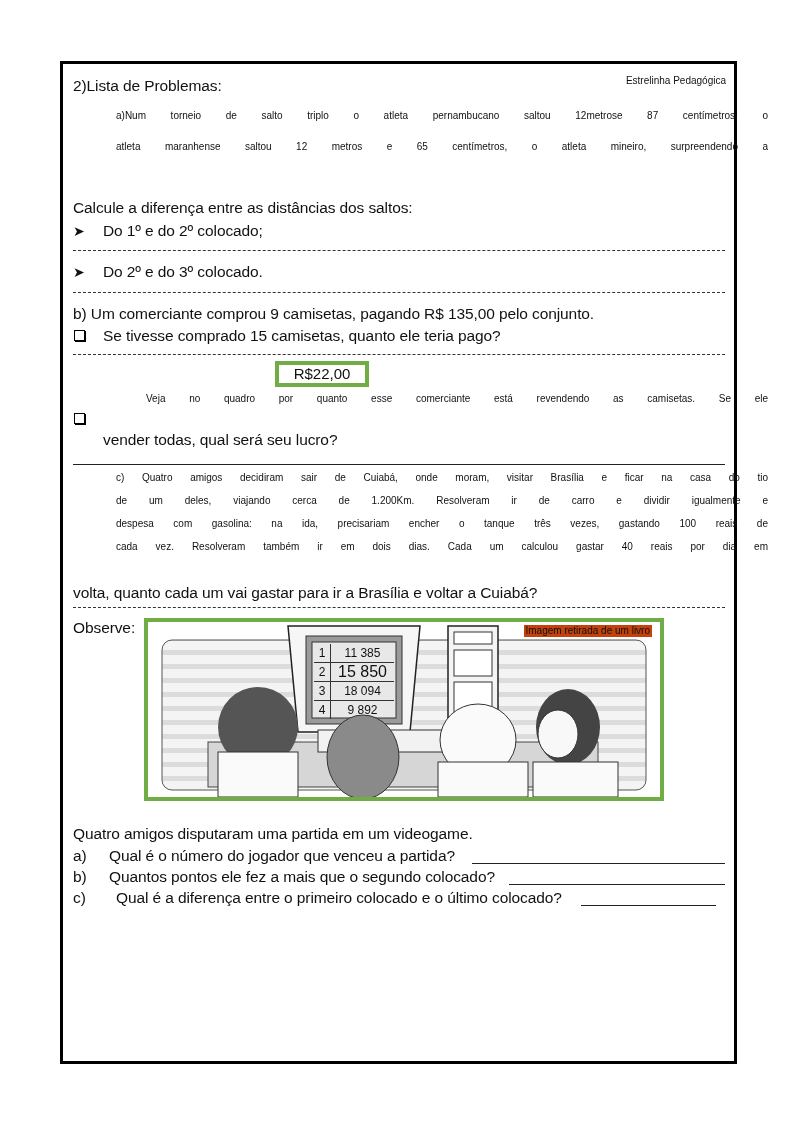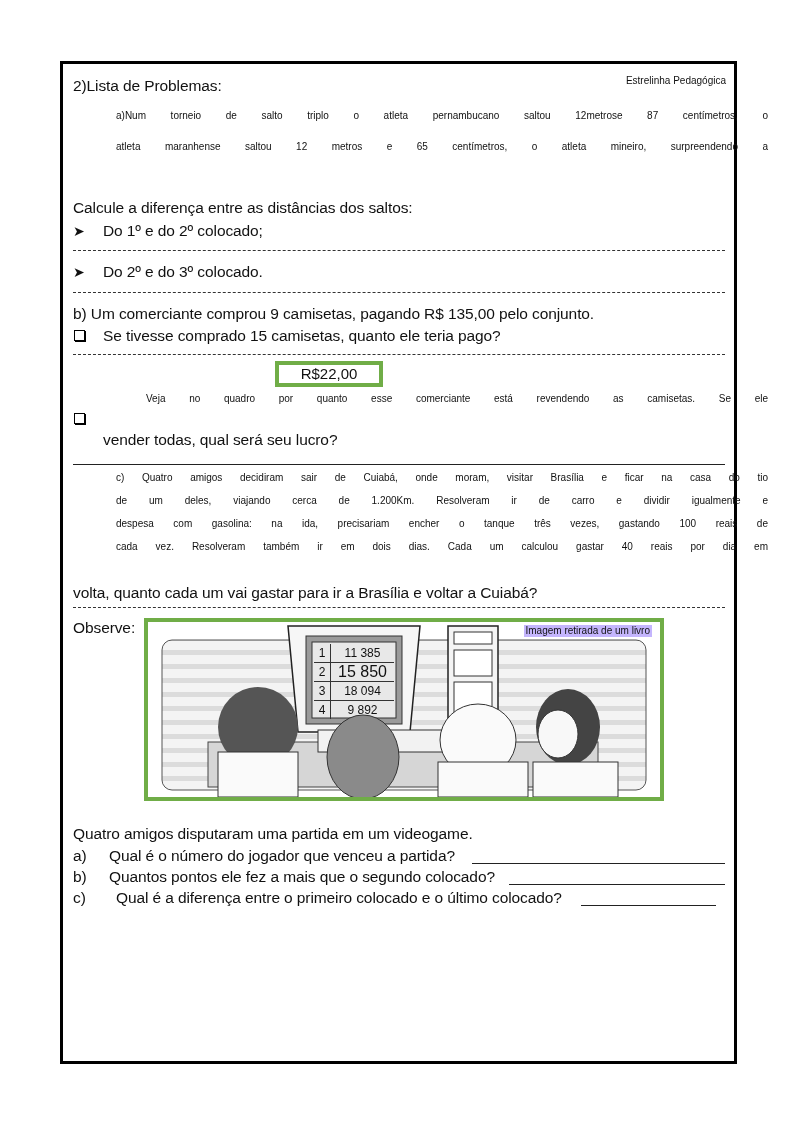--- a/index.html
+++ b/index.html
@@ -7,21 +7,21 @@
          font-family:"Liberation Sans", sans-serif; color:#111; }
   .page { position:absolute; left:60px; top:61px; width:671px; height:997px;
           border:3px solid #000; box-sizing:content-box; }
   .t { position:absolute; font-size:15.5px; line-height:20px; white-space:nowrap; letter-spacing:-0.1px; }
   .just { position:absolute; left:10px; width:652px; font-size:10px; line-height:20px;
           text-align:justify; text-align-last:justify;margin-left:43px; }
   .small { position:absolute; font-size:10px; line-height:12px; white-space:nowrap; }
   .dash { position:absolute; left:10px; width:652px; height:0; border-top:1px dashed #333; }
   .uline { position:absolute; left:10px; width:652px; height:0; border-top:1px solid #222; }
   .bullet { position:absolute; font-size:14px; line-height:20px; }
-  .answer-box { position:absolute; left:212px; top:297px; width:108px; height:26px;
+  .answer-box { position:absolute; left:212px; top:297px; width:94px; height:26px;
                 border:4px solid #70ad47; background:#fff; box-sizing:border-box;
                 text-align:center; font-size:15px; line-height:18px; }
   .figure { position:absolute; left:81px; top:554px; width:520px; height:183px;
             border:4px solid #70ad47; background:#fff; box-sizing:border-box; overflow:hidden; }
   .qline { position:absolute; height:0; border-top:1px solid #222; }
   .sq { display:inline-block; width:9px; height:9px; border:1.5px solid #000; box-shadow:1px 1px 0 #000; }
 </style>
 </head>
 <body>
 
@@ -107,21 +107,21 @@
       </div>
       <div style="display:flex;height:18px;border-bottom:1px solid #333;">
         <span style="width:16px;border-right:1px solid #333;text-align:center;font-size:12px;line-height:18px;">3</span>
         <span style="flex:1;text-align:center;font-size:12px;line-height:18px;">18 094</span>
       </div>
       <div style="display:flex;height:18px;">
         <span style="width:16px;border-right:1px solid #333;text-align:center;font-size:12px;line-height:18px;">4</span>
         <span style="flex:1;text-align:center;font-size:12px;line-height:18px;">9 892</span>
       </div>
     </div>
-    <div class="small" style="right:8px;top:3px;background:#c4b5fd;padding:0 2px;margin-left:15px;">Imagem retirada de um livro</div>
+    <div class="small" style="right:8px;top:3px;background:#c2410c;padding:0 2px;margin-left:15px;">Imagem retirada de um livro</div>
   </div>
 
   <div class="t" style="left:10px;top:760px;">Quatro amigos disputaram uma partida em um videogame.</div>
 
   <div class="t" style="left:10px;top:782px;">a)</div>
   <div class="t" style="left:46px;top:782px;">Qual é o número do jogador que venceu a partida?</div>
   <div class="qline" style="left:409px;width:253px;top:799px;"></div>
 
   <div class="t" style="left:10px;top:803px;">b)</div>
   <div class="t" style="left:46px;top:803px;">Quantos pontos ele fez a mais que o segundo colocado?</div>

